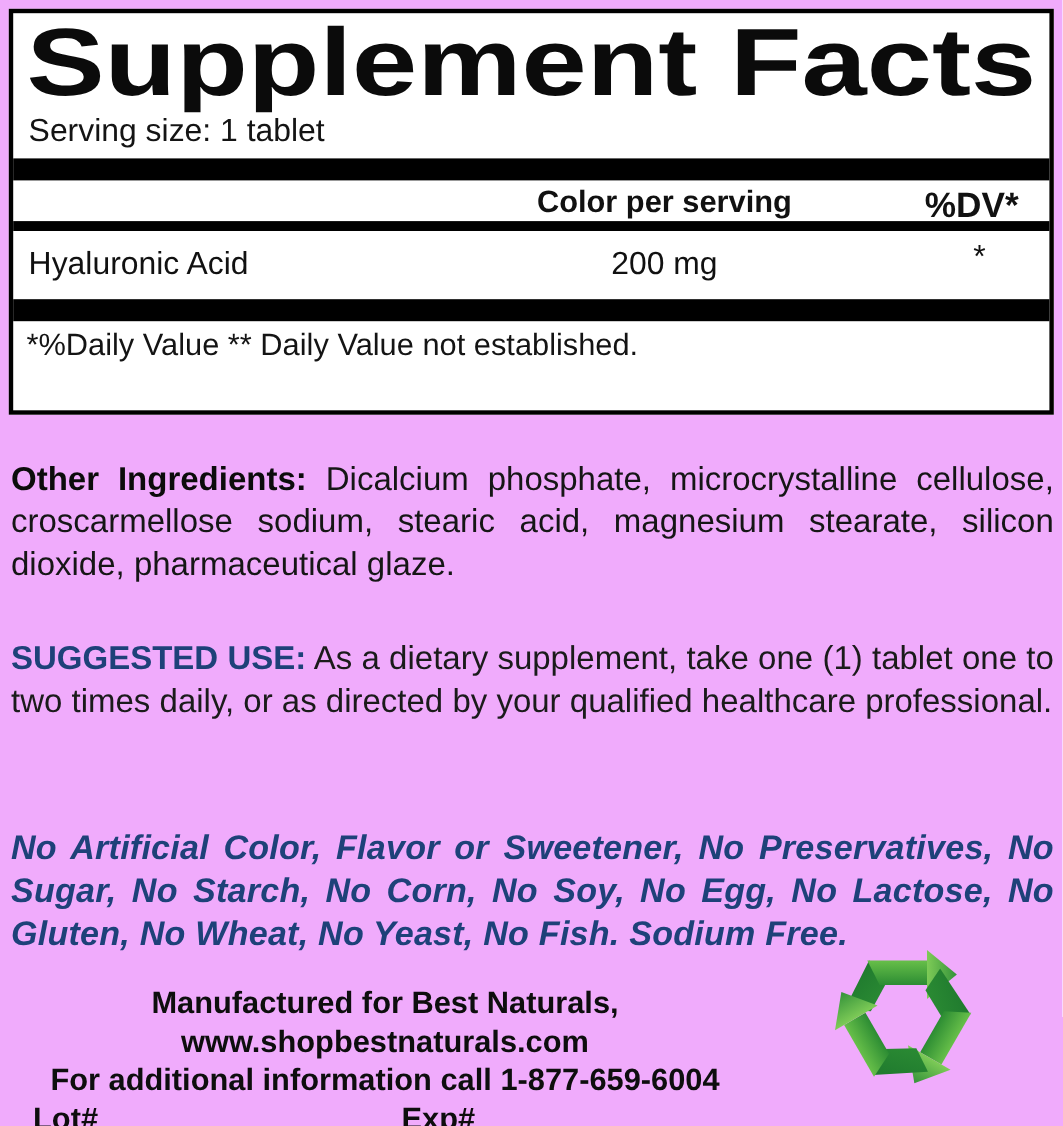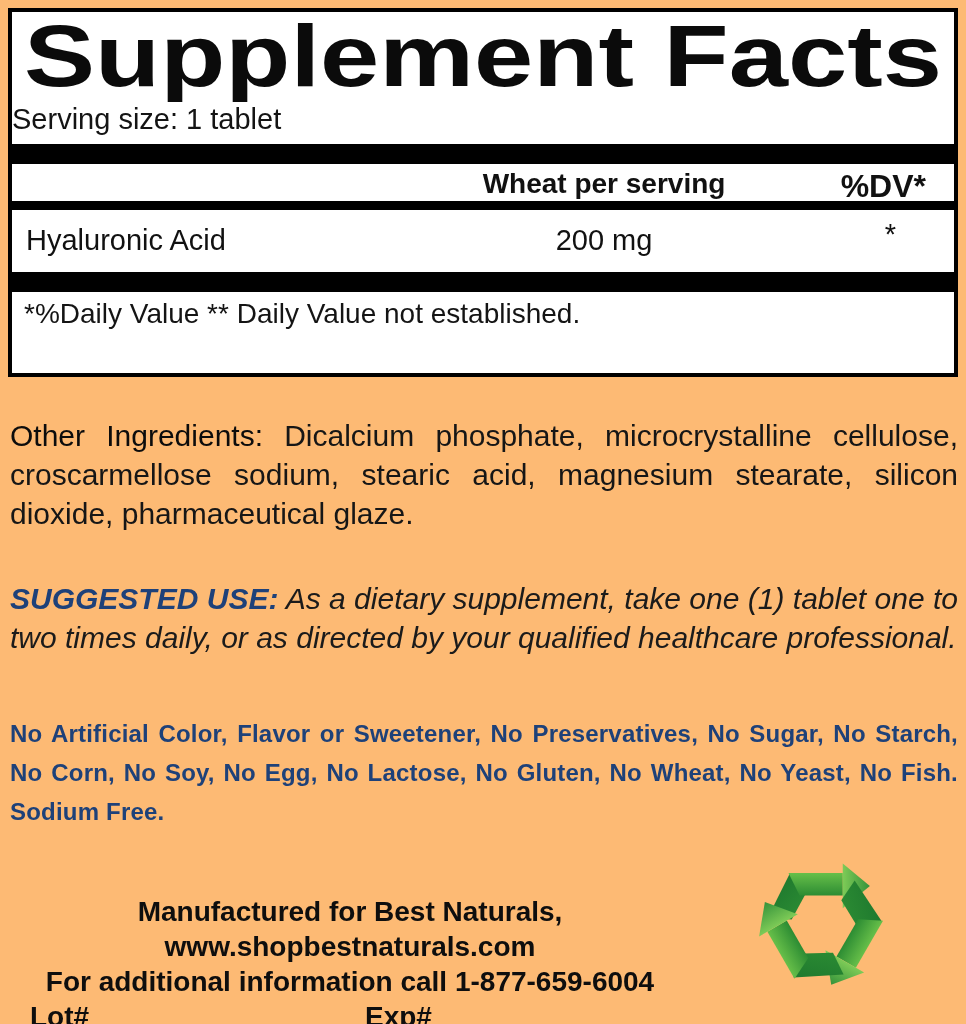--- a/index.html
+++ b/index.html
@@ -6,21 +6,21 @@
     margin: 0;
     padding: 0;
     background: #ffffff;
     font-family: "Liberation Sans", sans-serif;
     color: #111111;
   }
   .page {
     position: relative;
     width: 966px;
     height: 1024px;
-    background: #fdba74;
+    background: #f0abfc;
     overflow: hidden;
   }
 
   
   .facts-panel {
     position: absolute;
     left: 8px;
     top: 8px;
     width: 942px;
     height: 361px;
@@ -32,20 +32,21 @@
     margin: 2px 0 0 10px;
   }
   .facts-title-svg text {
     font-family: "Liberation Sans", sans-serif;
     font-weight: 700;
     fill: #0b0b0b;
   }
   .serving-line {
     font-size: 29px;
     line-height: 35px;
+    padding-left: 14px;
     letter-spacing: 0px;
     color: #141414;
   }
   .bar {
     width: 100%;
     background: #000000;
   }
   .bar.thick { height: 20px; }
   .bar.thin  { height: 9px; }
   .bar.mt1 { margin-top: 7px; }
@@ -115,40 +116,40 @@
     text-align: justify;
     text-justify: inter-word;
   }
   .other-ingredients {
     top: 386px;
     font-size: 30px;
     line-height: 39px;
     color: #161616;
   }
   .other-ingredients .bold-label {
-    font-weight: 400;
+    font-weight: 700;
     color: #0c0c0c;
   }
   .suggested-use {
     top: 549px;
     font-size: 30px;
     line-height: 39px;
     color: #1b1b1b;
-    font-style: italic;
   }
   .navy { color: #1e4179; }
   .suggested-use .navy-label {
     font-weight: 700;
   }
   .claims {
-    top: 690px;
-    font-size: 24px;
+    top: 720px;
+    font-size: 31px;
     line-height: 39px;
     font-weight: 700;
     letter-spacing: 0.2px;
+    font-style: italic;
   }
 
   
   .footer-block {
     position: absolute;
     left: 0;
     top: 846px;
     width: 700px;
     text-align: center;
     font-weight: 700;
@@ -182,21 +183,21 @@
 
     <svg class="facts-title-svg" width="926" height="88">
       <text x="2" y="72" font-size="87" textLength="918" lengthAdjust="spacingAndGlyphs">Supplement Facts</text>
     </svg>
 
     <div class="serving-line">Serving size: 1 tablet</div>
 
     <div class="bar thick mt1"></div>
 
     <div class="col-header-row">
-      <span class="col-amount-header">Wheat per serving</span>
+      <span class="col-amount-header">Color per serving</span>
       <span class="col-dv-header">%DV*</span>
     </div>
 
     <div class="bar thin"></div>
 
     <div class="nutrient-row">
       <span class="nutrient-name">Hyaluronic Acid</span>
       <span class="nutrient-amount">200 mg</span>
       <span class="nutrient-dv">*</span>
     </div>

